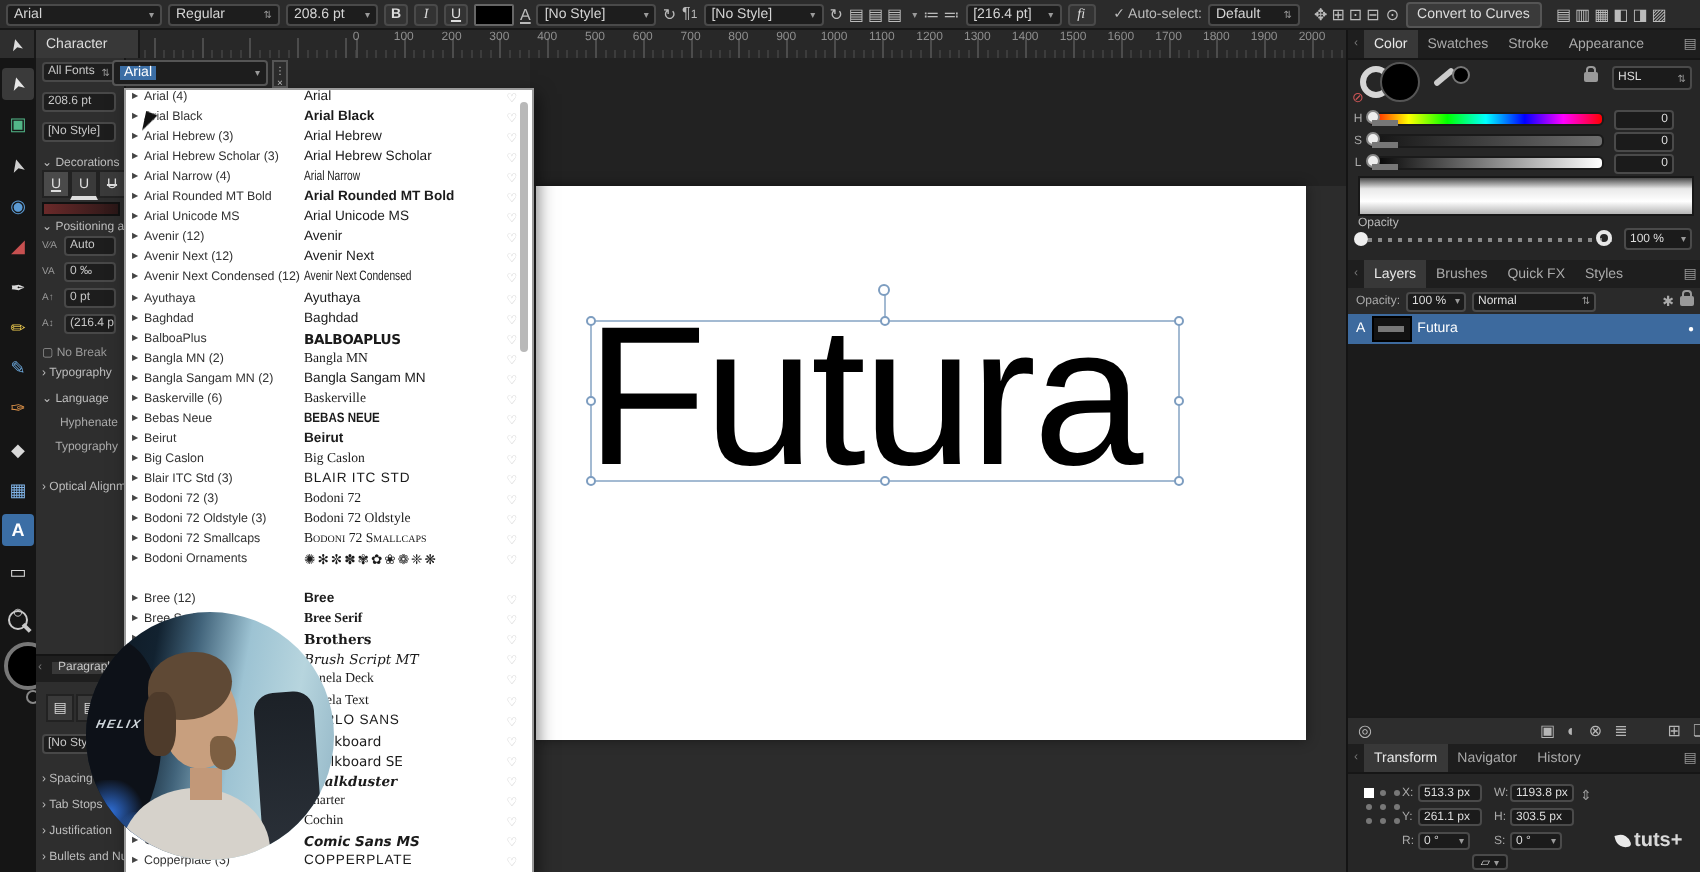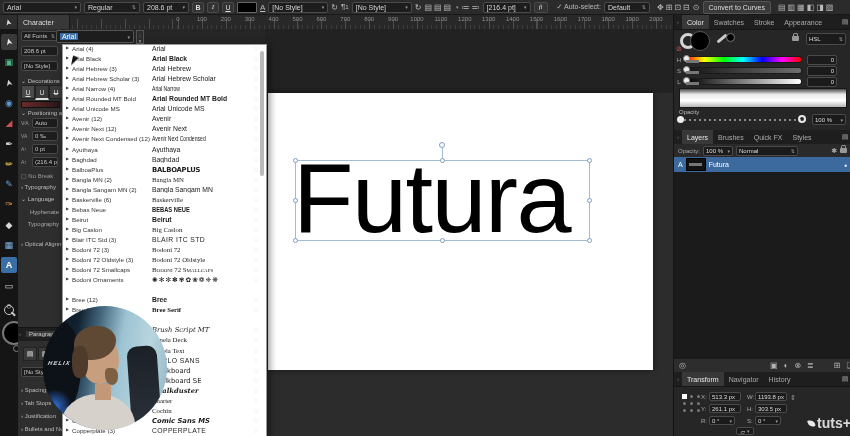--- a/index.html
+++ b/index.html
@@ -115,21 +115,21 @@
   .lock{width:7px;height:5px;background:#999;border-radius:1px;position:relative;}
   .lock:before{content:"";position:absolute;left:1px;top:-3px;width:3px;height:3px;border:1px solid #999;border-bottom:none;border-radius:2px 2px 0 0;}
   .layer-row{position:absolute;left:0;width:177px;height:15px;display:flex;align-items:center;gap:3px;padding:0 4px;box-sizing:border-box;color:#fff;}
   .thumb{width:18px;height:11px;background:#121212;border:1px solid #000;position:relative;}
   .thumb:after{content:"";position:absolute;left:2px;top:4px;width:13px;height:3px;background:#777;}
   .ftr-ico{color:#b5b5b5;font-size:8px;}
   .anchor{position:absolute;display:grid;grid-template-columns:repeat(3,7px);grid-template-rows:repeat(3,7px);gap:0;}
   .anchor i{width:3px;height:3px;border-radius:50%;background:#777;margin:2px;}
   .anchor i.on{width:5px;height:5px;border-radius:0;background:#fff;margin:1px;}
   .t-lbl{position:absolute;color:#aaa;font-size:6px;}
-  .wm{position:absolute;display:flex;align-items:center;gap:2px;color:#ececec;font-weight:bold;font-size:14px;opacity:.9;}
+  .wm{position:absolute;display:flex;align-items:center;gap:2px;color:#ececec;font-weight:bold;font-size:10px;opacity:.9;}
   .leaf{width:7px;height:7px;background:#fff;border-radius:0 100% 30% 100%;transform:rotate(-15deg);}
 
   
   .webcam{left:43px;top:306px;width:124px;height:124px;border-radius:50%;overflow:hidden;z-index:50;
           background:linear-gradient(100deg,#0c141d 0%,#122230 26%,#41637a 40%,#9dc3d3 58%,#b7d5de 78%,#8fb3c4 100%);}
   .wc{position:absolute;}
 
   
   .mouse{left:72px;top:56px;width:0;height:0;border-left:6px solid #111;border-bottom:9px solid transparent;
          border-top:1px solid transparent;transform:rotate(12deg);z-index:60;filter:drop-shadow(0 0 1px #fff);}
@@ -491,20 +491,26 @@
         <div class="fname">Bree (12)</div>
         <div class="fprev p-sans-bold">Bree</div>
         <div class="heart">♡</div>
       </div>
       <div class="frow" style="top: 261.3px;">
         <div class="tri">▶</div>
         <div class="fname">Bree Serif</div>
         <div class="fprev p-serif-bold">Bree Serif</div>
         <div class="heart">♡</div>
       </div>
+      <div class="frow" style="top: 271.35px;">
+        <div class="tri">▶</div>
+        <div class="fname">Brothers</div>
+        <div class="fprev p-display">Brothers</div>
+        <div class="heart">♡</div>
+      </div>
       <div class="frow" style="top: 281.4px;">
         <div class="tri">▶</div>
         <div class="fname">Brush Script MT</div>
         <div class="fprev p-script">Brush Script MT</div>
         <div class="heart">♡</div>
       </div>
       <div class="frow" style="top: 291.45px;">
         <div class="tri">▶</div>
         <div class="fname">Canela Deck</div>
         <div class="fprev p-serif">Canela Deck</div>

